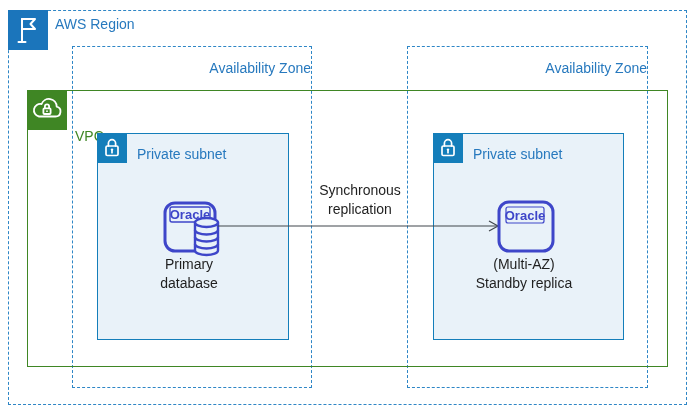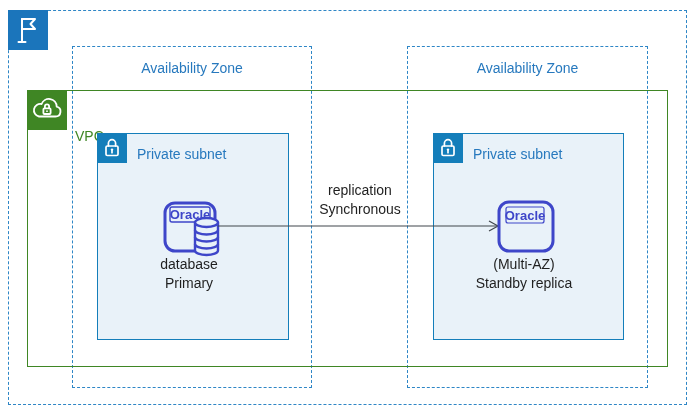--- a/index.html
+++ b/index.html
@@ -50,21 +50,21 @@
   .vpc-icon{left:27px;top:90px;width:40px;height:40px;background:var(--vpc-green);}
   .subnet-icon{width:30px;height:30px;background:var(--subnet-blue);top:133px;}
   .subnet-icon-1{left:97px;}
   .subnet-icon-2{left:433px;}
   .lbl{
     position:absolute;
     font-size:14px;line-height:17px;white-space:nowrap;
   }
   .region-label{left:55px;top:16px;color:var(--blue-text);}
   .az-label{
-    position:absolute;top:13px;left:0;right:0;text-align:center;
+    position:absolute;top:13px;left:0;right:0;text-align:right;
     font-size:14px;color:var(--blue-text);
   }
   .vpc-label{left:75px;top:100px;color:var(--vpc-green);margin-top:28px;}
   .subnet-label{top:140px;color:var(--blue-text);margin-top:6px;}
   .subnet-label-1{left:137px;}
   .subnet-label-2{left:473px;}
   .node-icon{position:absolute;}
   .node-label{
     position:absolute;text-align:center;
     font-size:14px;line-height:19px;color:var(--ink);
@@ -104,20 +104,21 @@
 
   <div class="icon-square region-icon">
     <svg width="40" height="40" viewBox="0 0 40 40">
       <g stroke="#ffffff" stroke-width="2" fill="none" stroke-linecap="round" stroke-linejoin="round">
         <path d="M14 9 v23"></path>
         <path d="M10.5 32 h7"></path>
         <path d="M14 9 h13 l-4.5 5 4.5 5 H14"></path>
       </g>
     </svg>
   </div>
+  <div class="lbl region-label">AWS Region</div>
 
   <div class="icon-square vpc-icon">
     <svg width="40" height="40" viewBox="0 0 40 40">
       <g stroke="#ffffff" stroke-width="1.8" fill="none" stroke-linecap="round" stroke-linejoin="round">
         <path d="M12 26.5 h16.5 a5 5 0 0 0 1.2 -9.85 A7.8 7.8 0 0 0 14.6 14 A5.9 5.9 0 0 0 12 26.5 z"></path>
         <rect x="16.4" y="18.4" width="7.2" height="5.6" rx="1"></rect>
         <path d="M17.9 18.2 v-1.7 a2.1 2.1 0 0 1 4.2 0 v1.7"></path>
         <circle cx="20" cy="21.2" r="0.9" fill="#ffffff" stroke="none"></circle>
       </g>
     </svg>
@@ -152,27 +153,27 @@
     <svg width="60" height="60" viewBox="0 0 60 60">
       <rect x="5" y="6" width="50" height="48" rx="10" fill="none" stroke="#3E46C9" stroke-width="3"></rect>
       <rect x="10" y="10" width="40" height="15" rx="2" fill="none" stroke="#3E46C9" stroke-width="1.4"></rect>
       <text class="oracle-text" x="30" y="21.5" text-anchor="middle">Oracle</text>
       <path d="M35 25.5 v28 a11.5 4.5 0 0 0 23 0 v-28" fill="#E9F2F9" stroke="#3E46C9" stroke-width="2.4"></path>
       <ellipse cx="46.5" cy="25.5" rx="11.5" ry="4.5" fill="#E9F2F9" stroke="#3E46C9" stroke-width="2.4"></ellipse>
       <path d="M35 33 a11.5 4.5 0 0 0 23 0 M35 40 a11.5 4.5 0 0 0 23 0 M35 47 a11.5 4.5 0 0 0 23 0" fill="none" stroke="#3E46C9" stroke-width="2.4"></path>
     </svg>
   </div>
   <div class="node-label primary-label">
+    <div>Primary</div>
     <div>database</div>
-    <div>Primary</div>
   </div>
 
   <div class="sync-label">
+    <div>Synchronous</div>
     <div>replication</div>
-    <div>Synchronous</div>
   </div>
   <svg class="arrow-svg" width="282" height="16" viewBox="0 0 282 16">
     <line x1="0" y1="8" x2="279" y2="8" stroke="#40464C" stroke-width="1.2"></line>
     <polyline points="271,3 280,8 271,13" fill="none" stroke="#40464C" stroke-width="1.2"></polyline>
   </svg>
 
   <div class="node-icon" style="left:496px;top:198px;">
     <svg width="60" height="58" viewBox="0 0 60 58">
       <rect x="3" y="4" width="54" height="49" rx="10" fill="none" stroke="#3E46C9" stroke-width="3"></rect>
       <rect x="10" y="9" width="38" height="16" rx="2" fill="none" stroke="#3E46C9" stroke-width="1.2"></rect>

